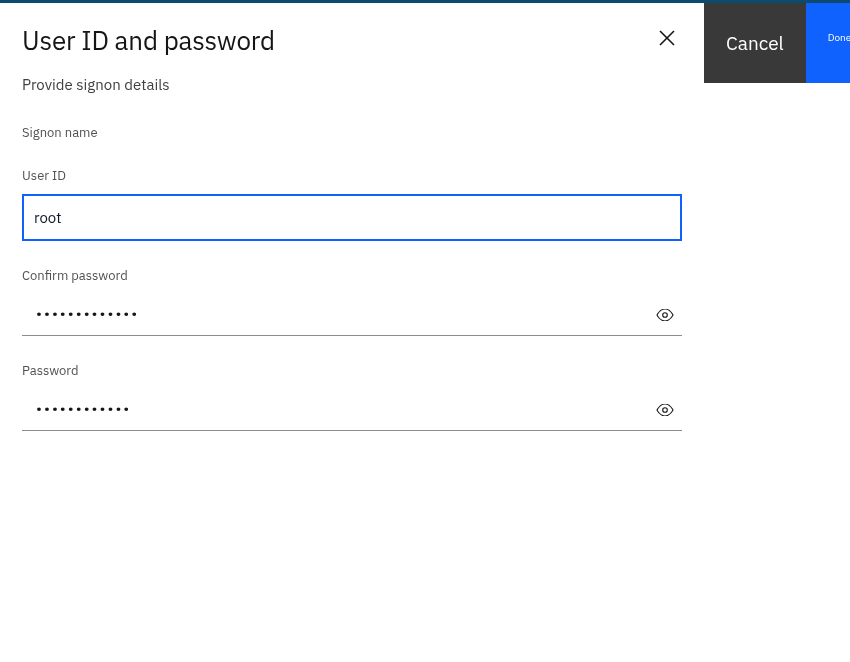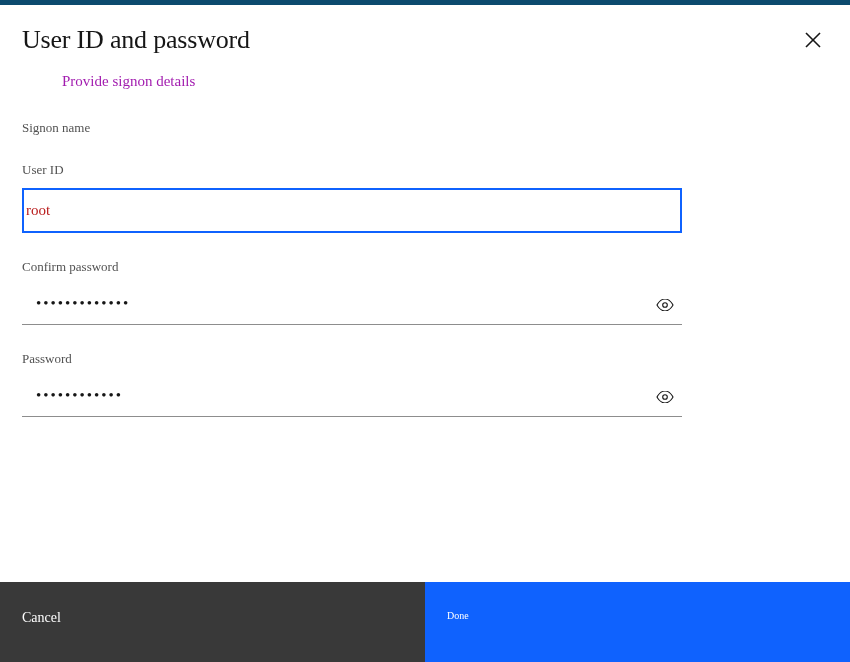--- a/index.html
+++ b/index.html
@@ -13,23 +13,21 @@
       height: 662px;
       background: #ffffff;
       color: #161616;
       position: relative;
       overflow: hidden;
     }
     .modal {
       width: 100%;
       height: 100%;
       display: flex;
-      flex-direction: column;
-      border-top: 5px solid #0c4a6e;
-      font-family: Liberation Serif, serif;
+      border-top: 3px solid #0c4a6e;
     }
     .content {
       flex: 1;
       padding: 20px 22px 0 22px;
     }
     .header-row {
       display: flex;
       justify-content: space-between;
       align-items: flex-start;
     }
@@ -47,23 +45,22 @@
       padding: 4px;
       margin-top: 2px;
       margin-right: 2px;
       color: #161616;
     }
     .close-btn svg {
       display: block;
     }
     .subtitle {
       font-size: 15px;
-      color: #a21caf;
+      color: #404040;
       margin-bottom: 30px;
-      margin-left: 40px;
     }
     .field {
       margin-bottom: 26px;
     }
     .field-label {
       display: block;
       font-size: 13px;
       color: #525252;
       margin-bottom: 10px;
     }
@@ -74,23 +71,23 @@
       padding: 10px 14px 12px 14px;
       font-size: 15px;
       color: #161616;
       background: transparent;
       outline: none;
       font-family: inherit;
     }
     .field-boxed {
       border: 2px solid #0f62fe;
       width: 660px;
-      padding: 12px 2px;
-      font-size: 15px;
-      color: #b91c1c;
+      padding: 12px 10px;
+      font-size: 15px;
+      color: #0f172a;
       background: #ffffff;
       outline: none;
       font-family: inherit;
     }
     .password-wrap {
       position: relative;
       width: 660px;
       border-bottom: 1px solid #8d8d8d;
       display: flex;
       align-items: center;
@@ -123,21 +120,21 @@
       height: 80px;
       width: 100%;
     }
     .btn-cancel {
       flex: 1;
       background: #393939;
       color: #ffffff;
       border: none;
       text-align: left;
       padding: 0 22px;
-      font-size: 14px;
+      font-size: 19px;
       cursor: pointer;
       font-family: inherit;
       display: flex;
       align-items: flex-start;
       padding-top: 28px;
     }
     .btn-done {
       flex: 1;
       background: #0f62fe;
       color: #ffffff;

